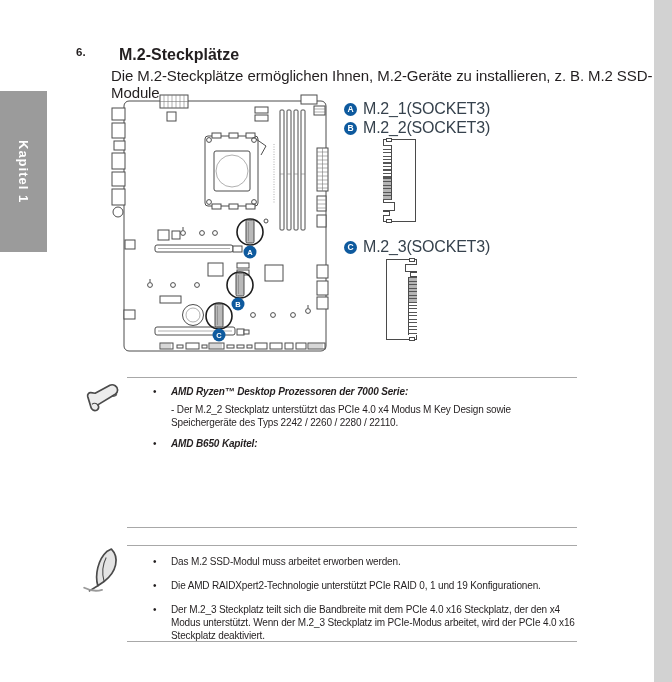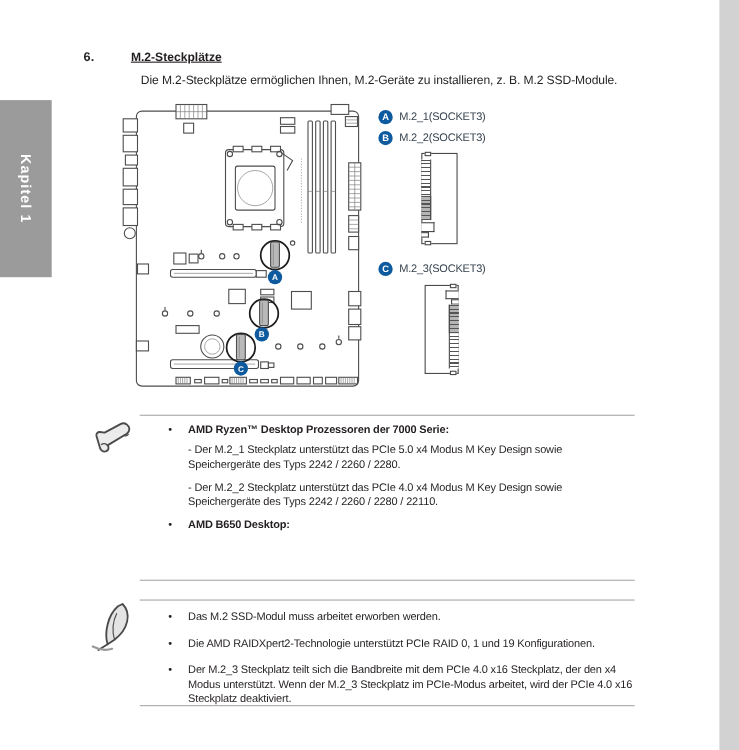--- a/index.html
+++ b/index.html
@@ -15,33 +15,33 @@
   .chapter-tab{
     position:absolute;left:0;top:91px;width:47px;height:161px;background:#9b9b9b;
     display:flex;align-items:center;justify-content:center;
   }
   .chapter-tab span{
     writing-mode:vertical-rl;color:#ffffff;font-weight:bold;font-size:13px;letter-spacing:1px;
   }
 
   
   .h-num{position:absolute;left:76px;top:46px;font-size:11.5px;font-weight:bold;}
-  .h-title{position:absolute;left:119px;top:46px;font-size:11px;font-weight:bold;text-decoration:underline;}
-  .h-intro{position:absolute;left:128px;top:67px;font-size:11px;letter-spacing:-0.1px;}
+  .h-title{position:absolute;left:119px;top:46px;font-size:16px;font-weight:bold;}
+  .h-intro{position:absolute;left:111px;top:67px;font-size:15px;letter-spacing:-0.1px;}
 
   
   .board{position:absolute;left:108px;top:89px;}
 
   
   .callout{position:absolute;left:344px;display:flex;align-items:center;gap:6px;}
   .badge{
     width:13px;height:13px;border-radius:50%;background:#0e5a9e;color:#fff;
     font-size:8.5px;font-weight:bold;line-height:13px;text-align:center;flex:0 0 auto;
   }
-  .callout-label{font-size:10px;color:#36424d;letter-spacing:-0.2px;}
+  .callout-label{font-size:16px;color:#36424d;letter-spacing:-0.2px;}
 
   
   .m2draw{position:absolute;border:1.5px solid #4a4a4a;background:#fff;}
   .m2draw div{position:absolute;box-sizing:border-box;}
   .d1{left:383px;top:139px;width:31px;height:81px;}
   .d1 .tab-top{left:2px;top:-2px;width:6px;height:4px;border:1px solid #4a4a4a;background:#fff;}
   .d1 .comb{left:-1px;top:5px;width:9px;height:55px;border-right:1px solid #4a4a4a;
     background:repeating-linear-gradient(to bottom,#555 0 1px,#fff 1px 3.5px);}
   .d1 .comb-gray{left:-1px;top:38px;width:9px;height:22px;border-right:1px solid #4a4a4a;
     background:repeating-linear-gradient(to bottom,#555 0 1px,#b5b5b5 1px 3.5px);}
@@ -62,21 +62,21 @@
   .note{
     position:absolute;left:127px;width:450px;box-sizing:border-box;
     border-top:1px solid #a8a8a8;border-bottom:1px solid #a8a8a8;
     font-size:10px;line-height:13px;letter-spacing:-0.15px;
   }
   .note1{top:377px;height:151px;padding-top:7px;}
   .note2{top:545px;height:97px;padding-top:9px;}
   .nrow{display:flex;align-items:flex-start;padding-left:26px;}
   .nbullet{width:8px;flex:0 0 auto;margin-right:10px;font-size:10px;}
   .ntext{width:410px;}
-  .ntitle{font-weight:bold;margin:0 0 5px 0;}
+  .ntitle{font-weight:bold;margin:0 0 5px 0;font-style:italic;}
   .ntext p{margin:0 0 8px 0;}
   .note2 .nrow{margin-bottom:11px;}
   .note2 .nrow p{margin:0;}
 
   .note-icon{position:absolute;}
   .icon-hand{left:84px;top:382px;}
   .icon-pencil{left:82px;top:547px;}
 
   svg .ln{stroke:#4d4d4d;fill:none;stroke-width:1;}
   svg .fw{stroke:#4d4d4d;fill:#ffffff;stroke-width:1;}
@@ -273,28 +273,27 @@
     <path d="M29.5 3.5 C32.5 5.5 32.5 9.5 29.5 11.5 L13 21.5 C14.5 23 14 25.5 12 26.5 C9.5 27.5 7 26 6.5 23.5 L3.5 13.5 C3 11.5 4.5 9.8 6.5 10 L10.5 10.5 L24.5 3 C26 2.2 28 2.5 29.5 3.5 Z" fill="#ececec" stroke="#4a4a4a" stroke-width="1.6" stroke-linejoin="round"></path>
     <path d="M13 21.5 C11.5 19.5 9 19.5 7.5 21" fill="none" stroke="#4a4a4a" stroke-width="1.1"></path>
     <path d="M26.5 12.8 C28.3 13.8 30.3 13.2 31 11.5" fill="none" stroke="#4a4a4a" stroke-width="1.1"></path>
   </svg>
 
   <div class="note note1">
     <div class="nrow">
       <span class="nbullet">•</span>
       <div class="ntext">
         <div class="ntitle">AMD Ryzen™ Desktop Prozessoren der 7000 Serie:</div>
-        <p>- Der M.2_1 Steckplatz unterstützt das PCIe 5.0 x4 Modus M Key Design sowie Speichergeräte des Typs 2242 / 2260 / 2280.</p>
         <p>- Der M.2_2 Steckplatz unterstützt das PCIe 4.0 x4 Modus M Key Design sowie Speichergeräte des Typs 2242 / 2260 / 2280 / 22110.</p>
       </div>
     </div>
     <div class="nrow">
       <span class="nbullet">•</span>
       <div class="ntext">
-        <div class="ntitle">AMD B650 Desktop:</div>
+        <div class="ntitle">AMD B650 Kapitel:</div>
       </div>
     </div>
   </div>
 
   <svg class="note-icon icon-pencil" width="40" height="46" viewBox="0 0 38 44">
     <path d="M28 2 C36 10 33 24 21 33 L15 37 C12 27 15 12 24 4 Z" fill="#e4e4e4" stroke="#4a4a4a" stroke-width="1.6" stroke-linejoin="round"></path>
     <path d="M21 33 C19 26 19 18 23 10" fill="none" stroke="#4a4a4a" stroke-width="1"></path>
     <path d="M15 37 L7 42" stroke="#4a4a4a" stroke-width="1.6" stroke-linecap="round"></path>
     <path d="M2 39 C8 42 14 42.5 19 41" fill="none" stroke="#9a9a9a" stroke-width="1.8" stroke-linecap="round"></path>
   </svg>

